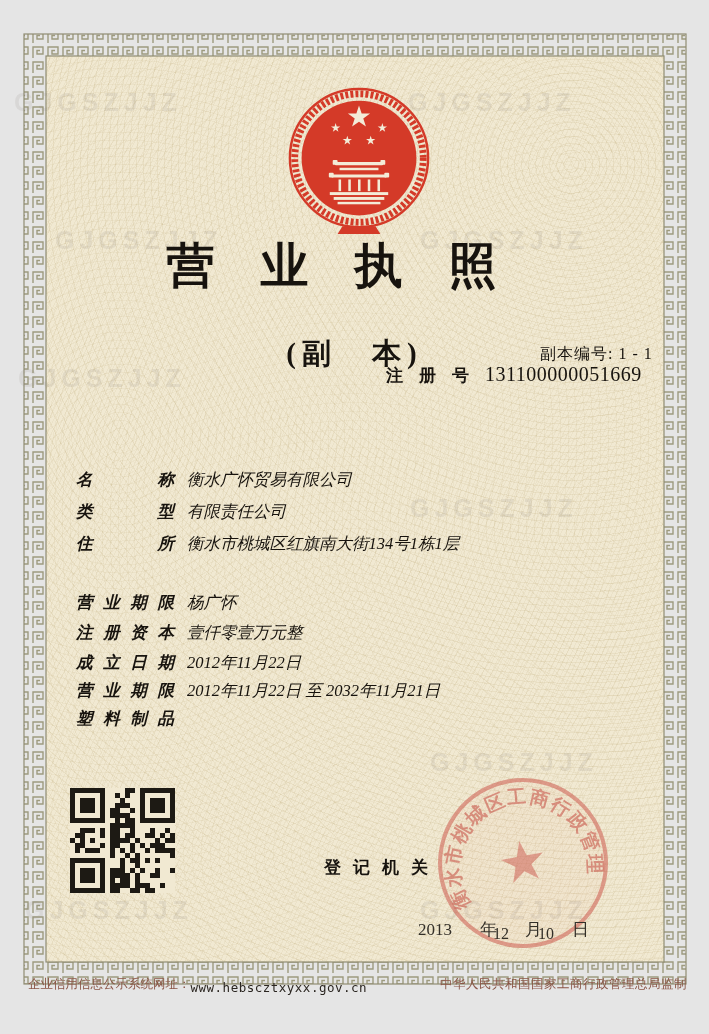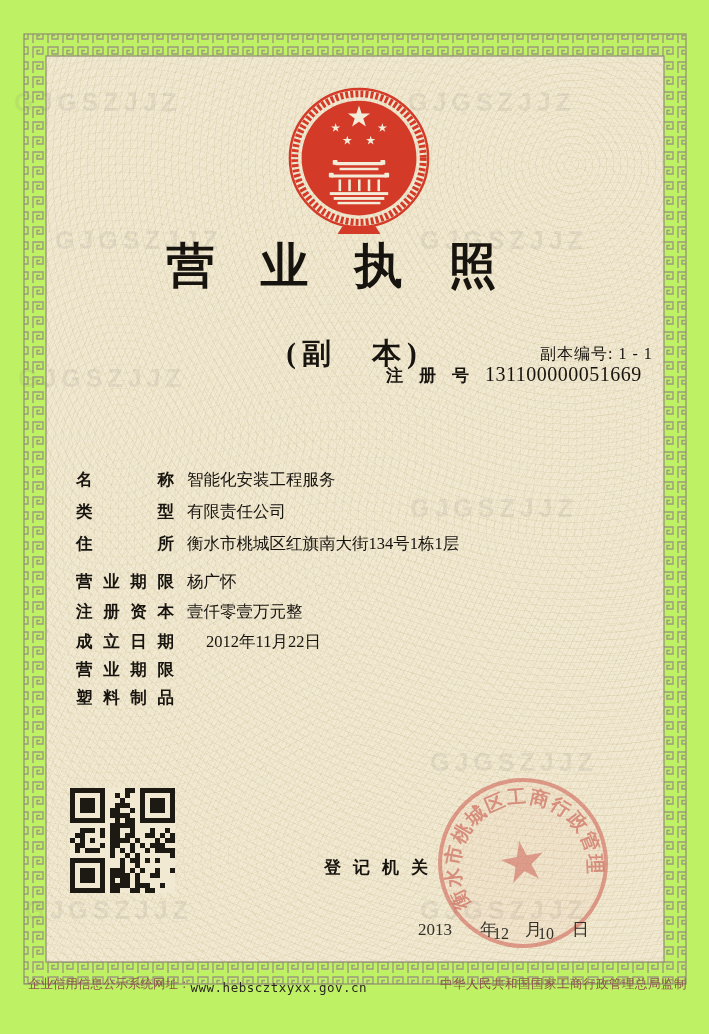--- a/index.html
+++ b/index.html
@@ -1,18 +1,18 @@
 <!DOCTYPE html>
 <html><head>
 <meta charset="utf-8">
 <style>
   html,body{margin:0;padding:0;}
   .page{
     position:relative; width:709px; height:1034px; overflow:hidden;
-    background:#bef264;
+    background:#e5e5e5;
     font-family:"Liberation Serif","DejaVu Serif",serif;
     color:#17130e;
   }
   
   .inner{
     position:absolute; left:46px; top:56px; width:618px; height:906px;
     background-color:#f1e9d2;
     background-image:
       repeating-radial-gradient(circle at 85% 12%, rgba(190,170,120,.16) 0 1px, transparent 1px 7px),
       repeating-radial-gradient(circle at 12% 42%, rgba(190,170,120,.11) 0 1px, transparent 1px 8px),
@@ -47,23 +47,23 @@
   .subtitle{
     position:absolute; left:0; top:334px; width:100%;
     text-align:center; font-weight:700; font-size:29px; letter-spacing:6px;
   }
   .copy-no{position:absolute; left:540px; top:344px; font-size:16px; letter-spacing:1px;}
   .regno-row{position:absolute; left:386px; top:363px; white-space:nowrap;}
   .regno-row .lbl{font-weight:700; font-size:17px; letter-spacing:16px;}
   .regno-row .num{font-size:20px; letter-spacing:.5px;}
   
   .fields{position:absolute; left:76px; top:470px; width:566px;}
-  .f-row{display:flex; align-items:flex-start;}
-  .f-row.m13{margin-bottom:13px;} .f-row.m24{margin-bottom:19px;}
-  .f-row.m10{margin-bottom:11px;} .f-row.m9{margin-bottom:9px;gap:19px;}
+  .f-row{display:flex; align-items:flex-start;font-style:italic;}
+  .f-row.m13{margin-bottom:13px;} .f-row.m24{margin-bottom:40px;}
+  .f-row.m10{margin-bottom:11px;} .f-row.m9{margin-bottom:9px;}
   .f-label{
     flex:none; display:inline-block; width:98px;
     font-weight:700; font-size:16.5px; line-height:19px;
     text-align:justify; text-align-last:justify;
   }
   .f-value{flex:1; margin-left:13px; font-size:16.5px; line-height:19px; white-space:nowrap;}
   .f-scope{
     flex:none; width:455px; margin-left:13px; font-size:15.5px; line-height:16.8px;
     text-align:justify; white-space:normal;
   }
@@ -155,21 +155,21 @@
   <div class="title">营业执照</div>
   <div class="subtitle">(副　本)</div>
   <div class="copy-no">副本编号: 1 - 1</div>
   <div class="regno-row">
     <span class="lbl">注册号</span><span class="num">131100000051669</span>
   </div>
 
   <div class="fields">
     <div class="f-row m13">
       <span class="f-label">名称</span>
-      <span class="f-value">智能化安装工程服务</span>
+      <span class="f-value">衡水广怀贸易有限公司</span>
     </div>
     <div class="f-row m13">
       <span class="f-label">类型</span>
       <span class="f-value">有限责任公司</span>
     </div>
     <div class="f-row m24">
       <span class="f-label">住所</span>
       <span class="f-value">衡水市桃城区红旗南大街134号1栋1层</span>
     </div>
     <div class="f-row m10">
@@ -179,20 +179,21 @@
     <div class="f-row m10">
       <span class="f-label">注册资本</span>
       <span class="f-value">壹仟零壹万元整</span>
     </div>
     <div class="f-row m9">
       <span class="f-label">成立日期</span>
       <span class="f-value">2012年11月22日</span>
     </div>
     <div class="f-row m9">
       <span class="f-label">营业期限</span>
+      <span class="f-value">2012年11月22日 至 2032年11月21日</span>
     </div>
     <div class="f-row">
       <span class="f-label">塑料制品</span>
     </div>
   </div>
 
   <div class="qr">
     <svg width="105" height="105" viewBox="0 0 105 105">
       <rect width="105" height="105" fill="#f1e9d2"></rect>
       <g fill="#1d1a14">

